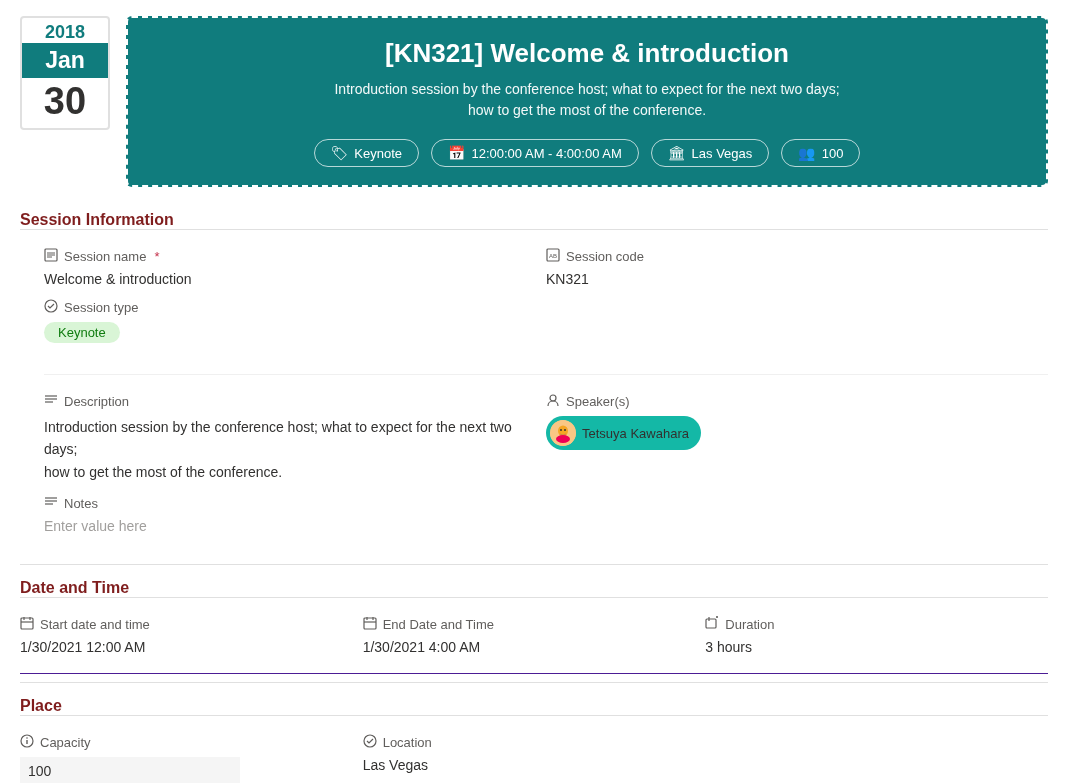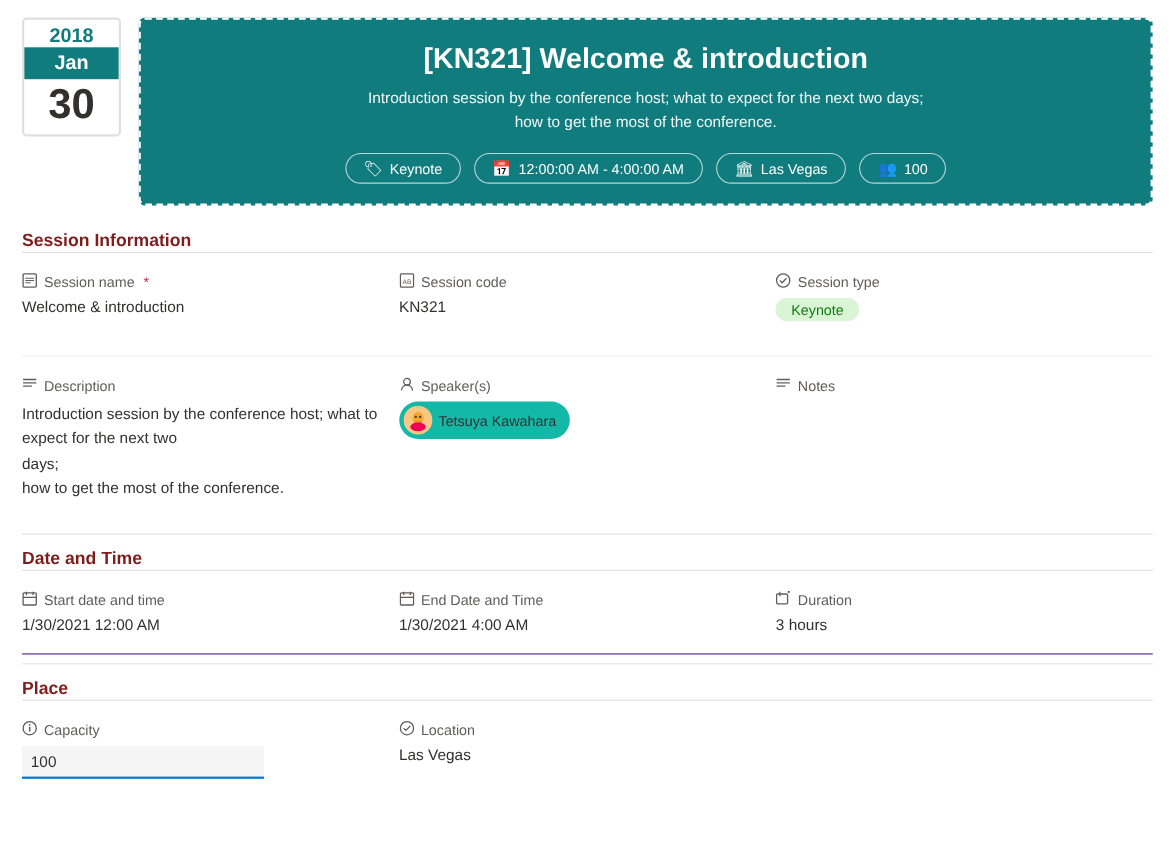--- a/index.html
+++ b/index.html
@@ -32,21 +32,21 @@
       color: #107c7d;
       font-size: 18px;
       font-weight: 700;
       padding: 4px 0 0 0;
     }
     .calendar-month {
       background: #107c7d;
       color: #fff;
       width: 100%;
       text-align: center;
-      font-size: 18px;
+      font-size: 23px;
       font-weight: 700;
       padding: 4px 0;
     }
     .calendar-day {
       font-size: 38px;
       font-weight: 700;
       color: #323130;
       padding: 4px 16px 8px 16px;
       line-height: 1;
     }
@@ -94,24 +94,25 @@
     .section-title {
       font-size: 16px;
       font-weight: 700;
       color: #7f1d1d;
       border-bottom: 1px solid #e0e0e0;
       margin-bottom: 0;
     }
 
     .fields-grid {
       display: grid;
-      grid-template-columns: 1fr 1fr 1fr;
+      grid-template-columns: 1fr 1fr;
       gap: 0;
       padding: 12px 0 25px 0;
       border-bottom: 1px solid #f0f0f0;
+      margin-left: 24px;
     }
     .field-col {
       padding: 6px 12px 6px 0;
     }
     .field-label {
       display: flex;
       align-items: center;
       gap: 6px;
       color: #605e5c;
       font-size: 13px;
@@ -345,20 +346,21 @@
       <div class="field-label">
         <span class="label-icon">
           <svg width="14" height="14" viewBox="0 0 14 14" fill="none" xmlns="http://www.w3.org/2000/svg">
             <line x1="1" y1="3" x2="13" y2="3" stroke="#605e5c" stroke-width="1.2"></line>
             <line x1="1" y1="6" x2="13" y2="6" stroke="#605e5c" stroke-width="1.2"></line>
             <line x1="1" y1="9" x2="9" y2="9" stroke="#605e5c" stroke-width="1.2"></line>
           </svg>
         </span>
         <span>Notes</span>
       </div>
+      <div class="field-value notes-placeholder">Enter value here</div>
     </div>
   </div>
 </div>
 
 <div class="divider"></div>
 
 <div class="section-block">
   <div class="section-title">Date and Time</div>
 
   <div class="date-time-grid">

